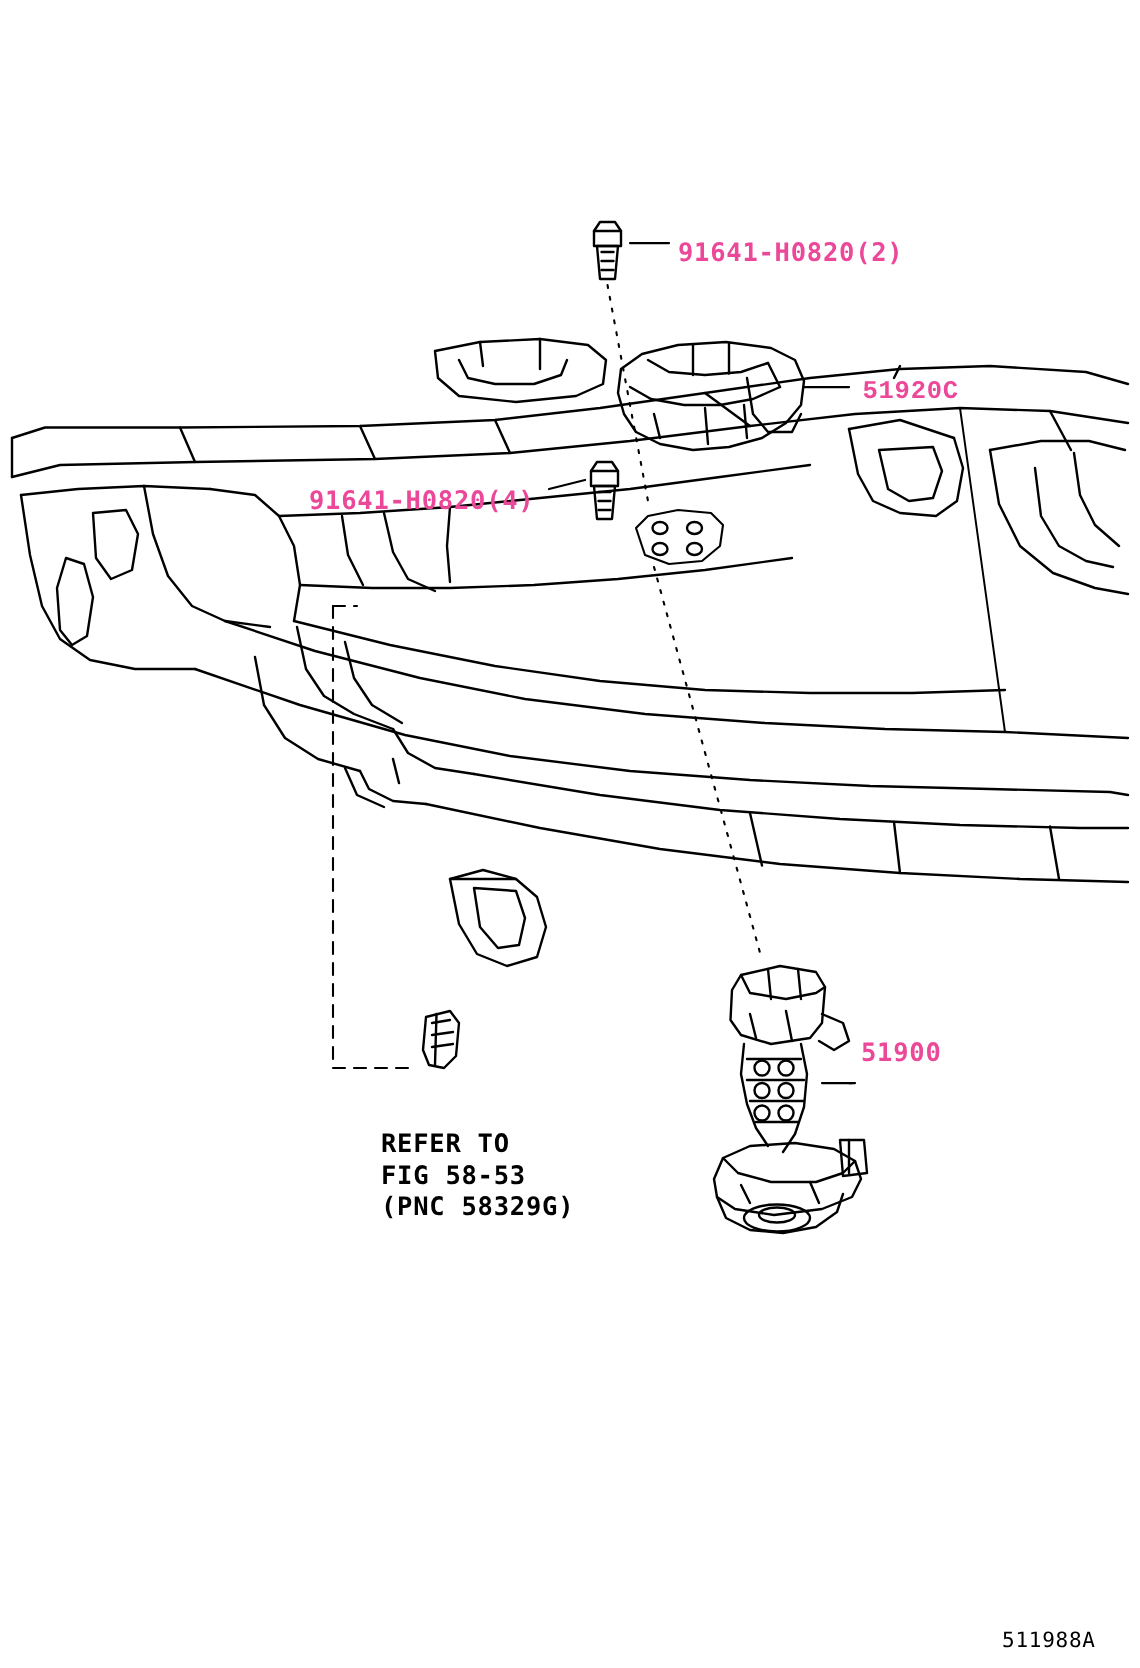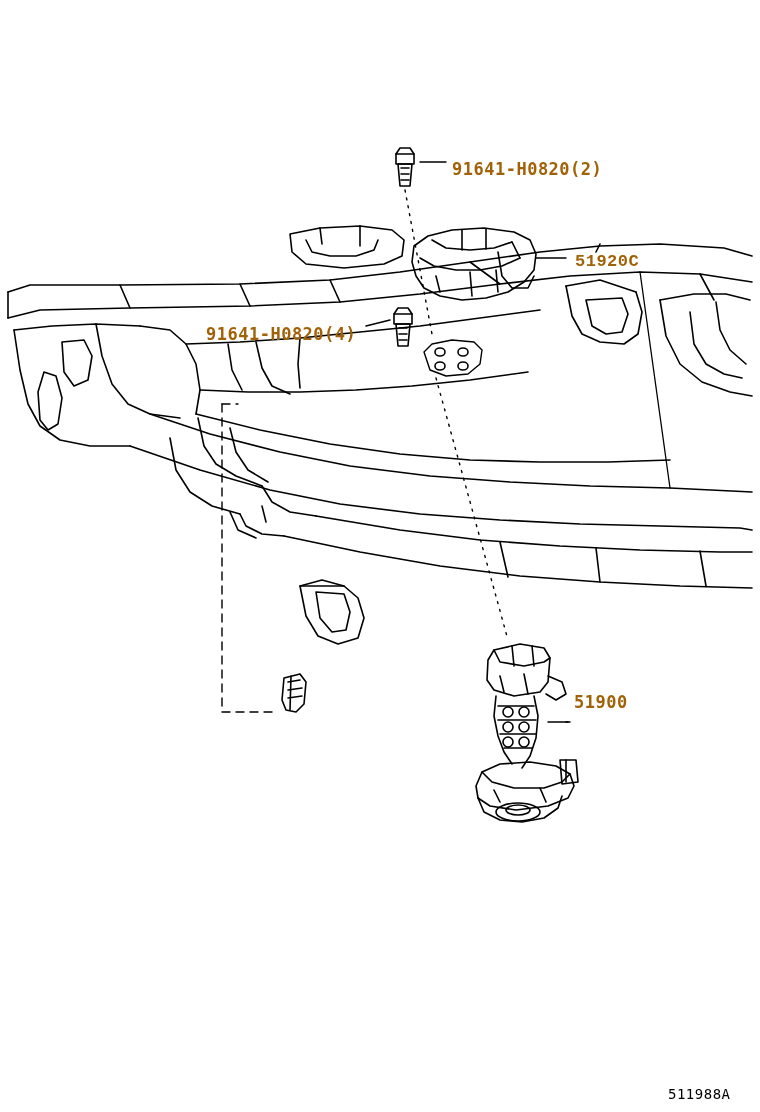--- a/index.html
+++ b/index.html
@@ -26,21 +26,21 @@
     width: 760px;
     height: 1112px;
   }
   .label {
     position: absolute;
     font-family: "DejaVu Sans Mono", monospace;
     font-weight: bold;
     font-size: 17px;
     letter-spacing: 0.5px;
     white-space: pre;
-    color: #a16207;
+    color: #ec4899;
   }
   .label-multiline {
     position: absolute;
     font-family: "DejaVu Sans Mono", monospace;
     font-weight: bold;
     font-size: 17px;
     line-height: 21px;
     letter-spacing: 0.5px;
     white-space: pre;
     color: #000;
@@ -225,16 +225,19 @@
   </svg>
 
   <div class="label" id="lbl-91641-2">91641-H0820(2)</div>
 
   <div class="label" id="lbl-51920c">51920C</div>
 
   <div class="label" id="lbl-91641-4">91641-H0820(4)</div>
 
   <div class="label" id="lbl-51900">51900</div>
 
+  <div class="label-multiline" id="lbl-refer"><span>REFER TO</span>
+<span>FIG 58-53</span>
+<span>(PNC 58329G)</span></div>
 
   <div class="footer-code" id="lbl-footer">511988A</div>
 
 </div>
 
 </body></html>

